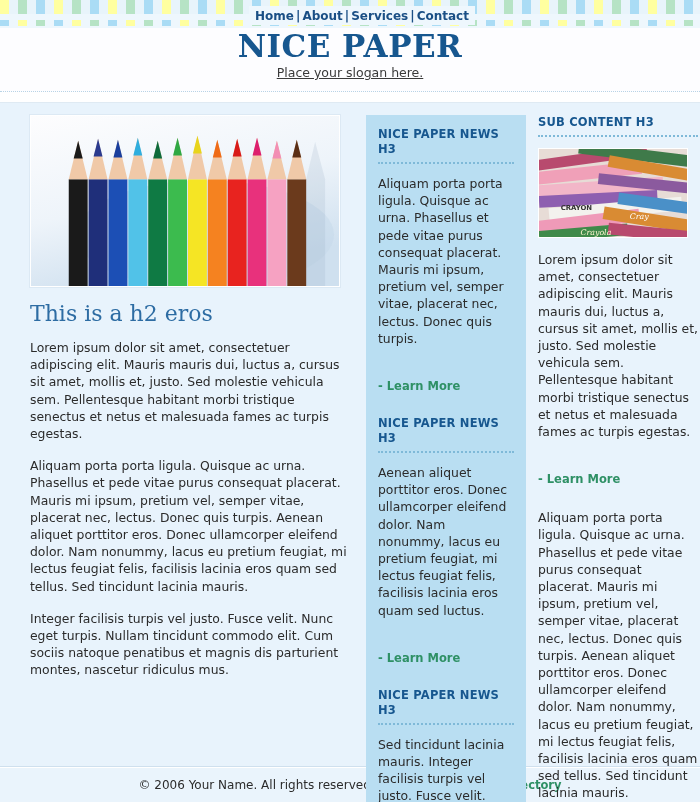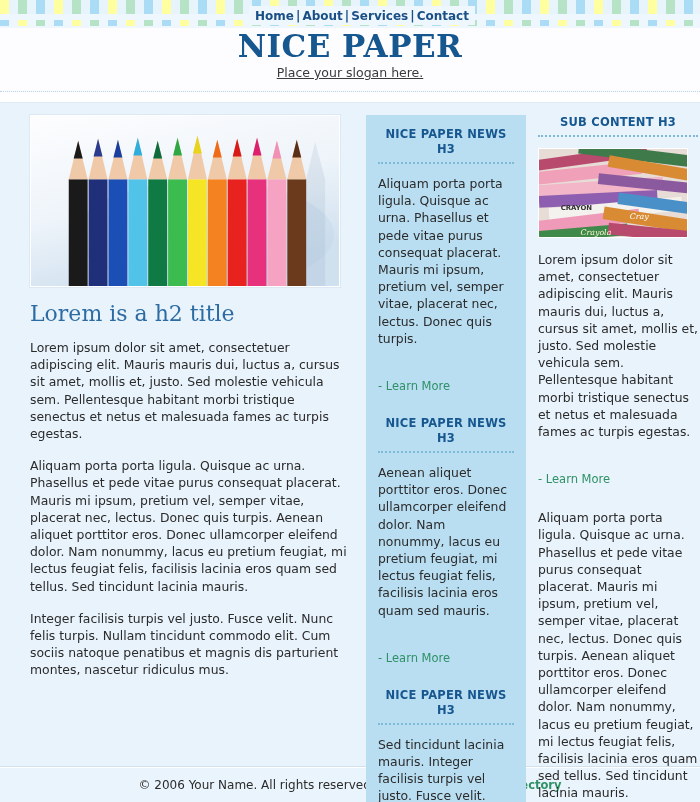--- a/index.html
+++ b/index.html
@@ -175,36 +175,35 @@
     box-sizing: border-box;
     min-height: 624px;
   }
   h3.block-title {
     font-size: 11.5px;
     font-weight: bold;
     color: #17578f;
     margin: 0 0 3px 0;
     letter-spacing: 0.2px;
     line-height: 15px;
-    text-align: center;
   }
   .rule {
     height: 2px;
     border-bottom: 2px dotted #7fb9d8;
     margin-bottom: 11px;
   }
   .news-col p {
     font-size: 12.4px;
     line-height: 17.2px;
     color: #2b2b2b;
     margin: 0 0 11px 0;
   }
   .learn {
     font-size: 11.5px;
-    font-weight: normal;
+    font-weight: bold;
     color: #2e9065;
     text-decoration: none;
     display: block;
     margin-bottom: 22px;
     line-height: 15px;
     margin-top: 32px;
   }
   .news-block:last-child .learn { margin-bottom: 4px; }
 
   
@@ -346,37 +345,37 @@
             <rect x="258" y="64" width="19" height="108" fill="#6b3a1c"></rect>
             <polygon points="258,64 267.5,24 277,64" fill="#f0c9a8"></polygon>
             <polygon points="263,42 267.5,24 272,42" fill="#5a2f16"></polygon>
           </g>
         </g>
         <g opacity="0.18">
           <polygon points="277,64 286,26 296,64 296,172 277,172" fill="#8fa8bd"></polygon>
         </g>
       </svg>
 
-      <h2 class="h2title">Lorem is a h2 title</h2>
+      <h2 class="h2title">This is a h2 eros</h2>
       <p>Lorem ipsum dolor sit amet, consectetuer adipiscing elit. Mauris mauris dui, luctus a, cursus sit amet, mollis et, justo. Sed molestie vehicula sem. Pellentesque habitant morbi tristique senectus et netus et malesuada fames ac turpis egestas.</p>
       <p>Aliquam porta porta ligula. Quisque ac urna. Phasellus et pede vitae purus consequat placerat. Mauris mi ipsum, pretium vel, semper vitae, placerat nec, lectus. Donec quis turpis. Aenean aliquet porttitor eros. Donec ullamcorper eleifend dolor. Nam nonummy, lacus eu pretium feugiat, mi lectus feugiat felis, facilisis lacinia eros quam sed tellus. Sed tincidunt lacinia mauris.</p>
-      <p>Integer facilisis turpis vel justo. Fusce velit. Nunc felis turpis. Nullam tincidunt commodo elit. Cum sociis natoque penatibus et magnis dis parturient montes, nascetur ridiculus mus.</p>
+      <p>Integer facilisis turpis vel justo. Fusce velit. Nunc eget turpis. Nullam tincidunt commodo elit. Cum sociis natoque penatibus et magnis dis parturient montes, nascetur ridiculus mus.</p>
     </div>
 
     <div class="news-col">
       <div class="news-block">
         <h3 class="block-title">NICE PAPER NEWS H3</h3>
         <div class="rule"></div>
         <p>Aliquam porta porta ligula. Quisque ac urna. Phasellus et pede vitae purus consequat placerat. Mauris mi ipsum, pretium vel, semper vitae, placerat nec, lectus. Donec quis turpis.</p>
         <a class="learn" href="#">- Learn More</a>
       </div>
       <div class="news-block">
         <h3 class="block-title">NICE PAPER NEWS H3</h3>
         <div class="rule"></div>
-        <p>Aenean aliquet porttitor eros. Donec ullamcorper eleifend dolor. Nam nonummy, lacus eu pretium feugiat, mi lectus feugiat felis, facilisis lacinia eros quam sed mauris.</p>
+        <p>Aenean aliquet porttitor eros. Donec ullamcorper eleifend dolor. Nam nonummy, lacus eu pretium feugiat, mi lectus feugiat felis, facilisis lacinia eros quam sed luctus.</p>
         <a class="learn" href="#">- Learn More</a>
       </div>
       <div class="news-block">
         <h3 class="block-title">NICE PAPER NEWS H3</h3>
         <div class="rule"></div>
         <p>Sed tincidunt lacinia mauris. Integer facilisis turpis vel justo. Fusce velit. Nunc eget turpis. Nullam tincidunt commodo elit. Cum sociis natoque penatibus et magnis dis parturient montes, nascetur ridiculus mus.</p>
 
       </div>
     </div>
 

